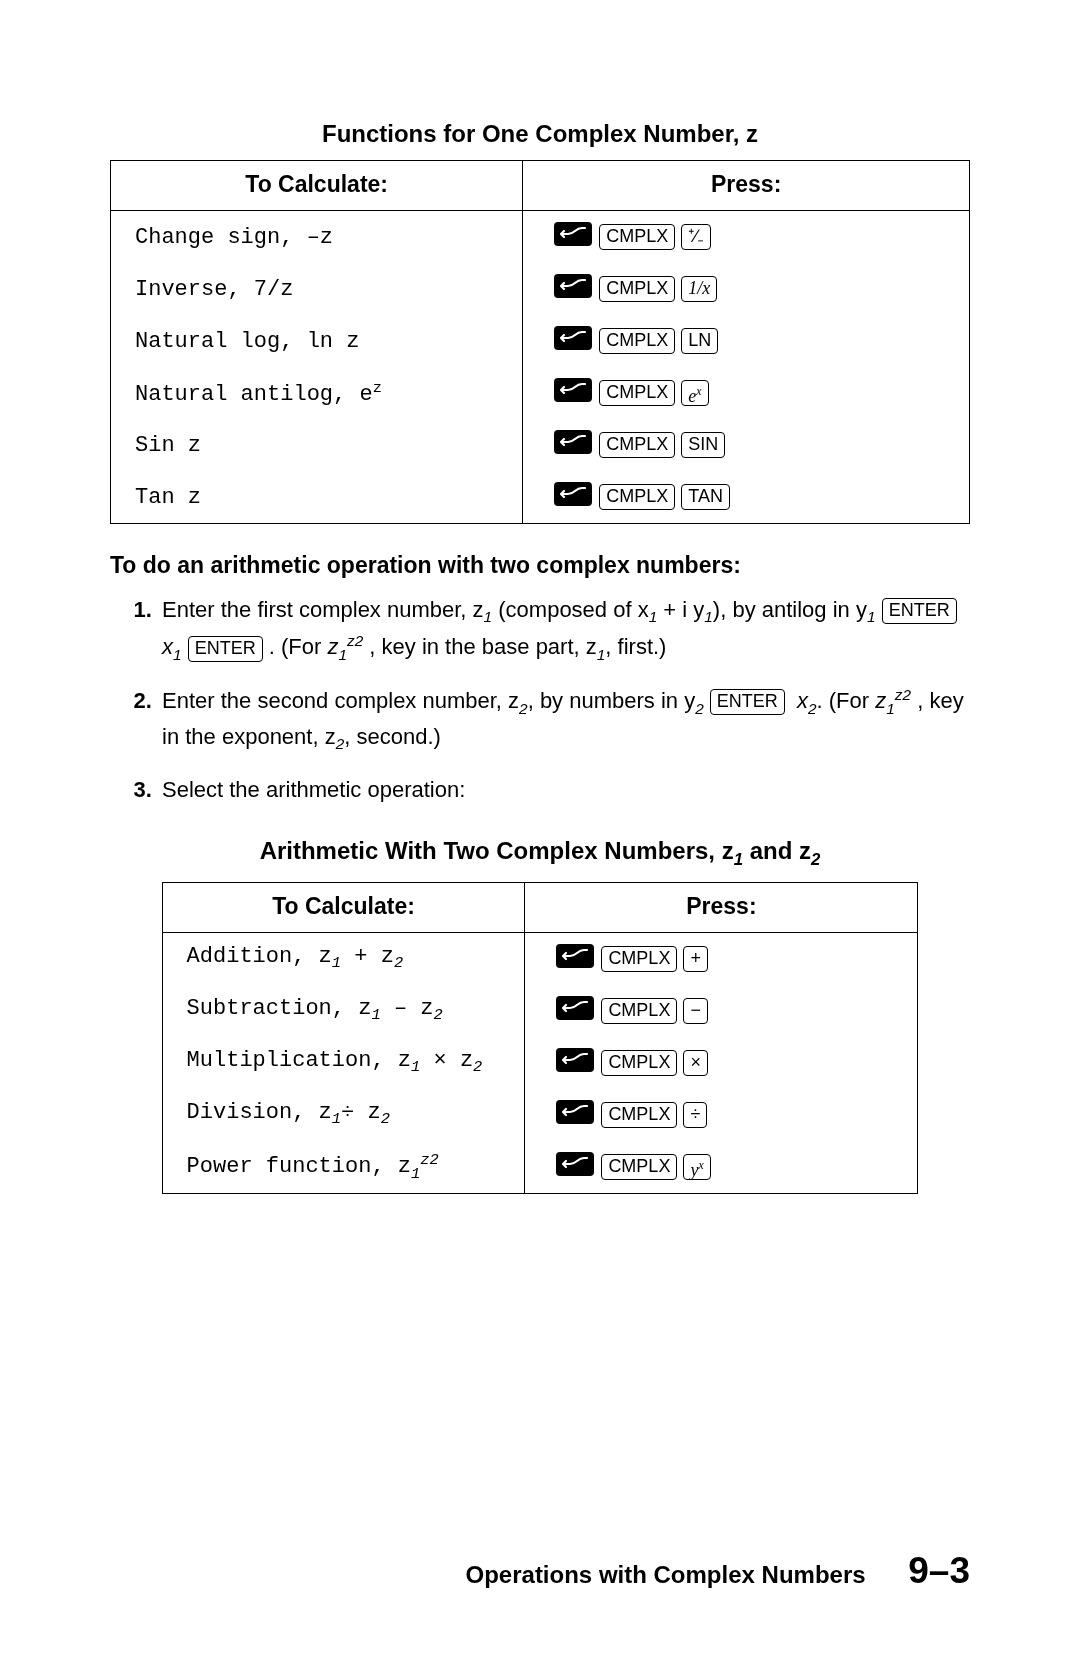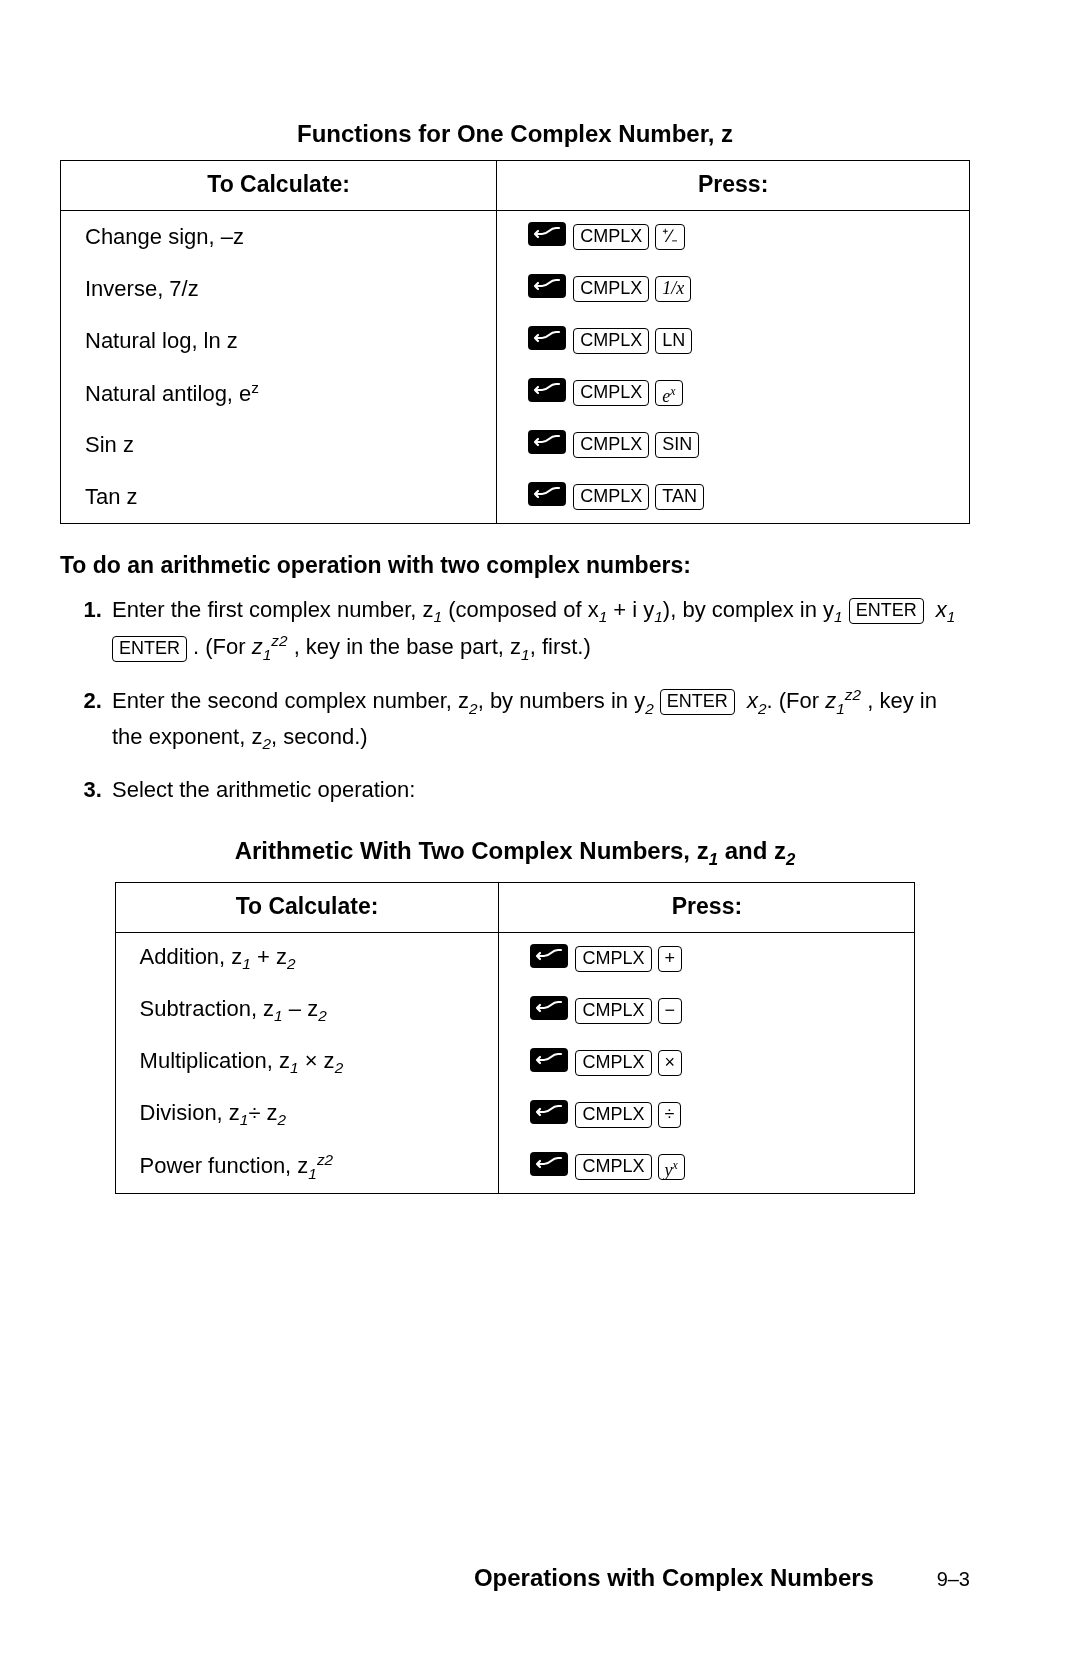--- a/index.html
+++ b/index.html
@@ -7,21 +7,21 @@
     padding: 0;
     font-family: Arial, Helvetica, sans-serif;
     background: #fff;
     color: #000;
     width: 1080px;
     height: 1672px;
     box-sizing: border-box;
     position: relative;
   }
   .page {
-    padding: 120px 110px 60px 60px;
+    padding: 120px 110px 60px 110px;
   }
   .table-title {
     font-weight: bold;
     font-size: 24px;
     text-align: center;
     margin-bottom: 12px;
   }
   table {
     width: 100%;
     border-collapse: collapse;
@@ -37,21 +37,21 @@
   }
   th:first-child, td:first-child {
     border-right: 1.5px solid #000;
     margin-left: 24px;
   }
   td {
     font-size: 22px;
     padding: 10px 18px 10px 24px;
     vertical-align: middle;
   }
-  td.calc { width: 48%; }
+  td.calc { width: 48%; font-family: Liberation Mono, monospace; }
   td.press { width: 52%; text-align: left; padding-left: 30px; }
   .keycap {
     display: inline-block;
     border: 1.5px solid #000;
     border-radius: 4px;
     padding: 0 6px;
     font-size: 18px;
     line-height: 22px;
     height: 24px;
     vertical-align: middle;
@@ -90,21 +90,21 @@
     width: 88%;
     margin: 0 auto 30px auto;
   }
   .footer {
     position: absolute;
     bottom: 80px;
     right: 110px;
     font-size: 24px;
   }
   .footer-title { font-weight: bold; display:inline-block; margin-right: 36px; }
-  .footer-page { font-weight: normal; font-size: 20px; vertical-align: baseline; margin-left: 20px; }
+  .footer-page { font-weight: bold; font-size: 37px; vertical-align: baseline; }
   .keyglyph { font-family: Arial, sans-serif; font-weight: normal; font-style: normal; }
   .it-key { font-style: italic; font-family: 'Times New Roman', serif; }
   .yx-key .sup, .ex-key .sup { font-style: italic; font-size:0.65em;}
 </style>
 </head>
 <body>
 
 <div class="page">
 
   <div class="table-title">Functions for One Complex Number, z</div>
@@ -159,21 +159,21 @@
                 <path d="M 8 13 L 15 13 M 11 10 L 8 13 L 11 16 M 15 13 C 22 13 22 7 29 7 L 32 7" stroke="#fff" stroke-width="2.2" fill="none" stroke-linecap="round" stroke-linejoin="round"></path>
               </svg></span><span class="keycap">CMPLX</span><span class="keycap">TAN</span></td>
         </tr>
       </tbody>
   </table>
 
   <div class="section-heading">To do an arithmetic operation with two complex numbers:</div>
 
   <ol class="steps">
     <li>
-      <span>Enter the first complex number, z</span><span class="ital sub">1</span><span> (composed of x</span><span class="ital sub">1</span><span> + i y</span><span class="ital sub">1</span><span>), by complex in y</span><span class="ital sub">1</span>
+      <span>Enter the first complex number, z</span><span class="ital sub">1</span><span> (composed of x</span><span class="ital sub">1</span><span> + i y</span><span class="ital sub">1</span><span>), by antilog in y</span><span class="ital sub">1</span>
       <span class="keycap">ENTER</span><span class="ital"> x</span><span class="ital sub">1</span>
       <span class="keycap">ENTER</span><span>. (For </span><span class="ital">z</span><span class="sub">1</span><span class="sup ital">z2</span><span> , key in the base part, z</span><span class="ital sub">1</span><span>, first.)</span>
     </li>
     <li>
       <span>Enter the second complex number, z</span><span class="ital sub">2</span><span>, by numbers in y</span><span class="ital sub">2</span>
       <span class="keycap">ENTER</span><span class="ital"> x</span><span class="ital sub">2</span><span>. (For </span><span class="ital">z</span><span class="sub">1</span><span class="sup ital">z2</span><span> , key in the exponent, z</span><span class="ital sub">2</span><span>, second.)</span>
     </li>
     <li>Select the arithmetic operation:</li>
   </ol>
 

